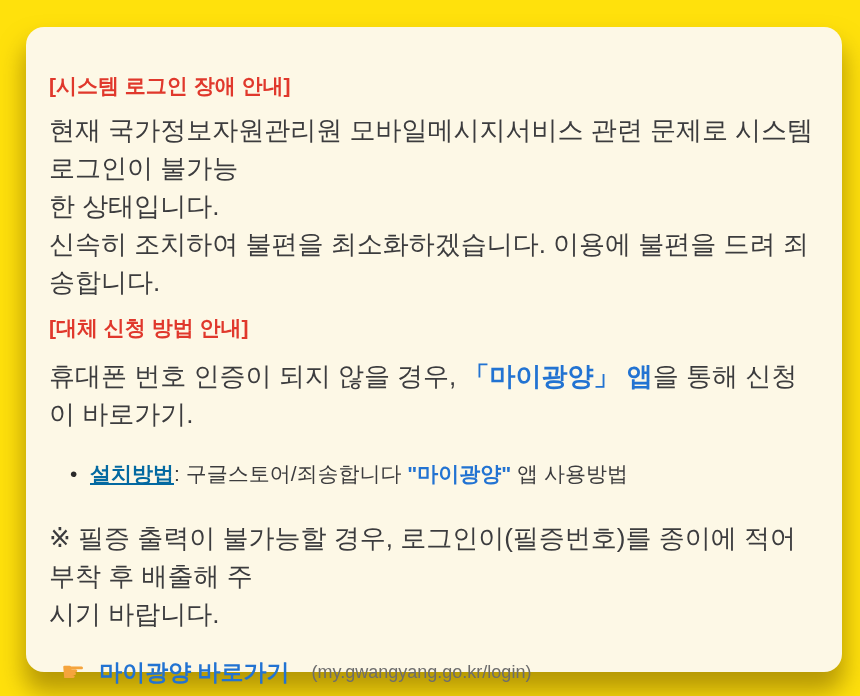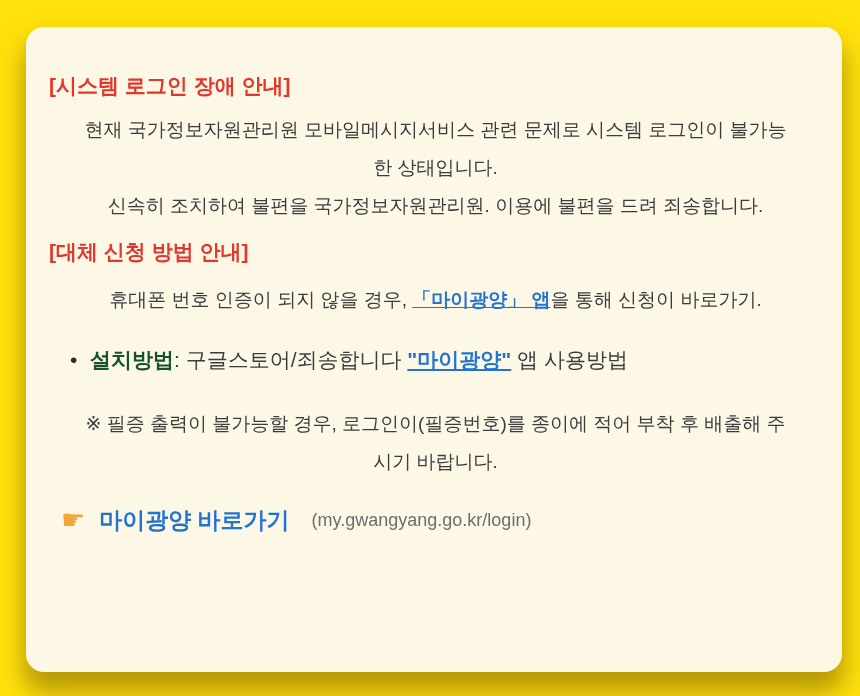--- a/index.html
+++ b/index.html
@@ -24,29 +24,28 @@
   .section-heading {
     margin: 0 0 10px 0;
     font-size: 21px;
     line-height: 30px;
     font-weight: bold;
     color: #e0382c;
   }
   .section-heading.mt { margin-top: 12px; }
   .body {
     margin: 0;
-    font-size: 19px;
+    font-size: 26px;
     line-height: 38px;
     color: #3c3c3e;
-    text-align: center;
   }
   .pre { white-space: pre-line; }
   .intro { margin-top: 14px; }
-  .blue { color: #2273d2; font-weight: bold; text-decoration: underline; }
-  .red  { color: #14532d; font-weight: bold; }
+  .blue { color: #2273d2; font-weight: bold; }
+  .red  { color: #0369a1; font-weight: bold; text-decoration: underline; }
   ul.bullets {
     list-style: none;
     margin: 22px 0 0 0;
     padding: 0 0 0 21px;
   }
   ul.bullets li {
     position: relative;
     padding-left: 20px;
     margin-bottom: 18px;
     font-size: 21px;
@@ -89,21 +88,21 @@
 <body>
 
 <div class="page">
   <div class="card">
 
     <h2 class="section-heading">[시스템 로그인 장애 안내]</h2>
 
     <p class="body pre">현재 국가정보자원관리원 모바일메시지서비스 관련 문제로 시스템 로그인이 불가능
 한 상태입니다.</p>
 
-    <p class="body">신속히 조치하여 불편을 국가정보자원관리원. 이용에 불편을 드려 죄송합니다.</p>
+    <p class="body">신속히 조치하여 불편을 최소화하겠습니다. 이용에 불편을 드려 죄송합니다.</p>
 
     <h2 class="section-heading mt">[대체 신청 방법 안내]</h2>
 
     <p class="body intro"><span>휴대폰 번호 인증이 되지 않을 경우, </span><span class="blue">「마이광양」 앱</span><span>을 통해 신청이 바로가기.</span></p>
 
     <ul class="bullets">
       <li><span class="red">설치방법</span><span>: </span><span>구글스토어/죄송합니다 </span><span class="blue">"마이광양"</span><span> 앱 사용방법</span></li>
     </ul>
 
     <p class="body note pre">※ 필증 출력이 불가능할 경우, 로그인이(필증번호)를 종이에 적어 부착 후 배출해 주

